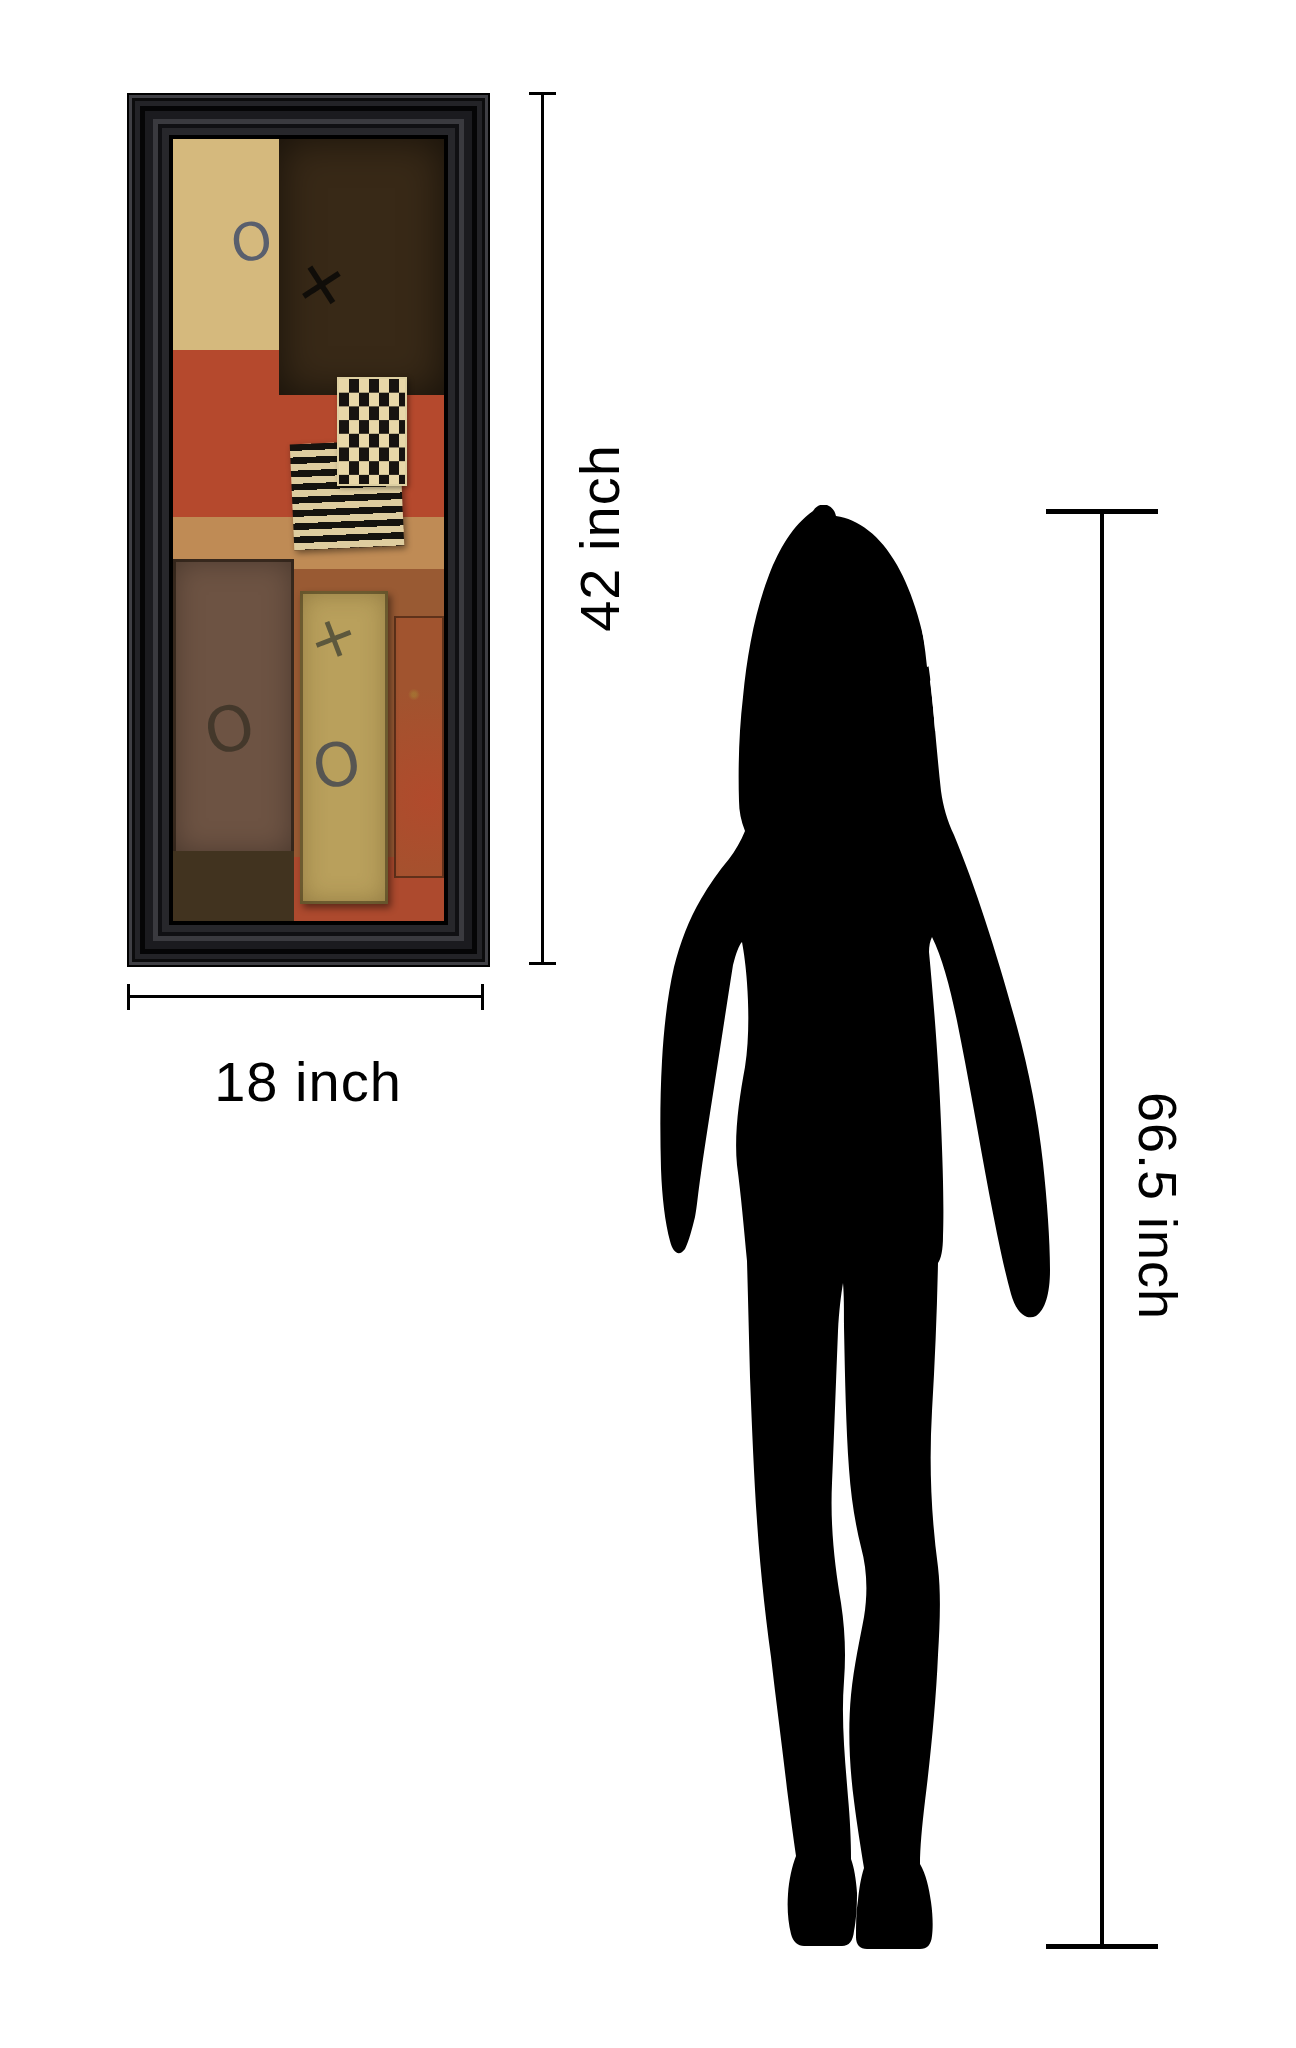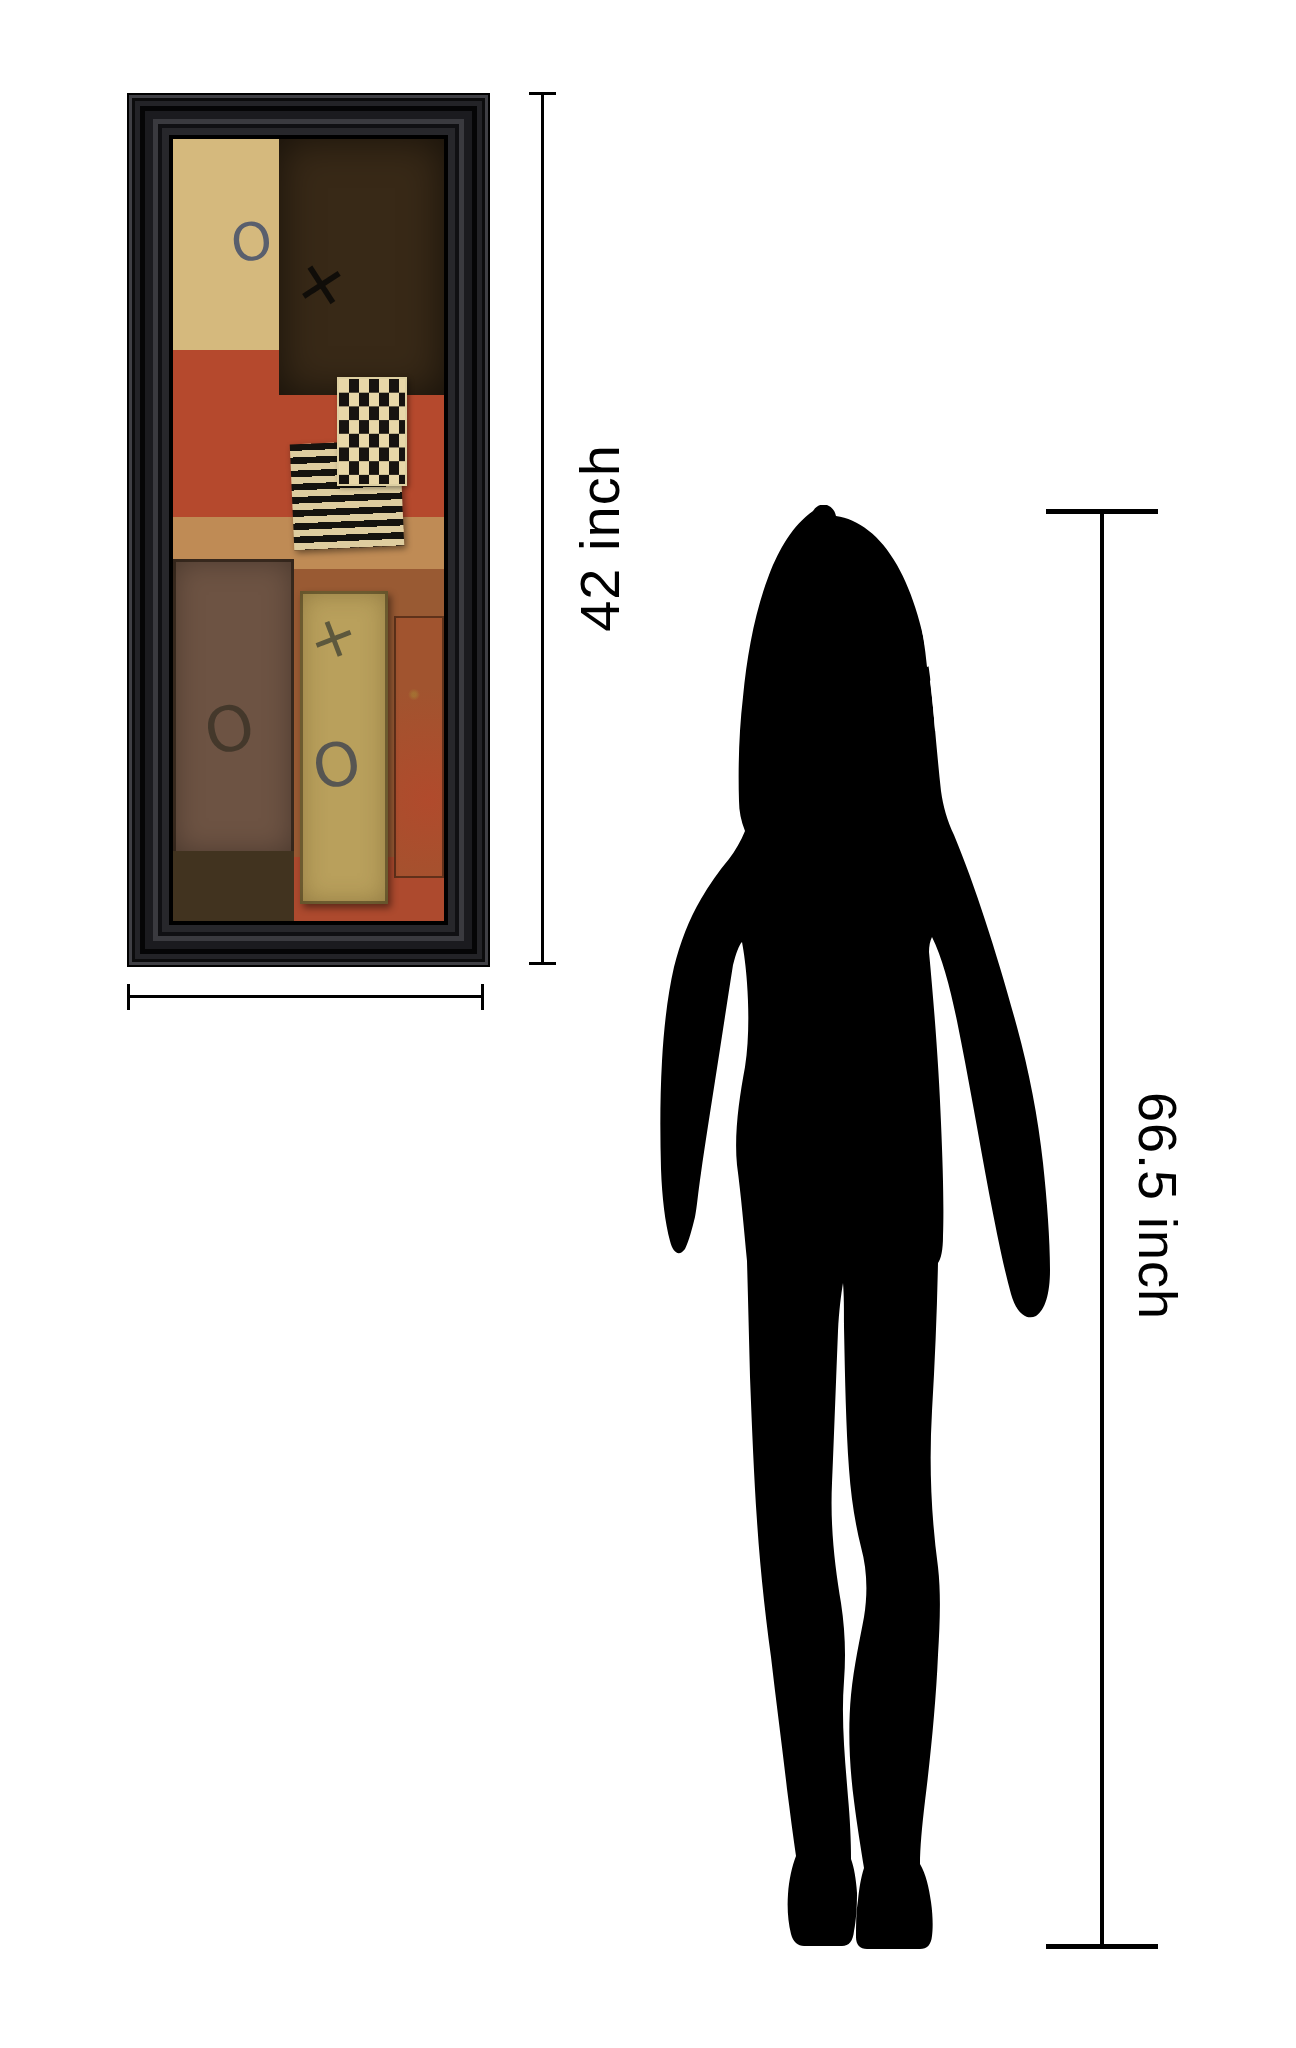--- a/index.html
+++ b/index.html
@@ -94,20 +94,21 @@
       <div class="mark mark-tr">✕</div>
       <div class="mark mark-bl">O</div>
       <div class="mark mark-bmx">✕</div>
       <div class="mark mark-bmo">O</div>
     </div>
   </div>
 
   <div class="dim w-line"></div>
   <div class="dim w-tick-l"></div>
   <div class="dim w-tick-r"></div>
+  <div class="dim-label w-label">18 inch</div>
 
   <div class="dim h-line"></div>
   <div class="dim h-tick-t"></div>
   <div class="dim h-tick-b"></div>
   <div class="dim-label h-label">42 inch</div>
 
   <svg class="silhouette" viewBox="0 0 420 1450">
     <path fill="#000000" d="
       M178 6
       C181 1 187 -2 192 0 C197 2 200 6 201 11

